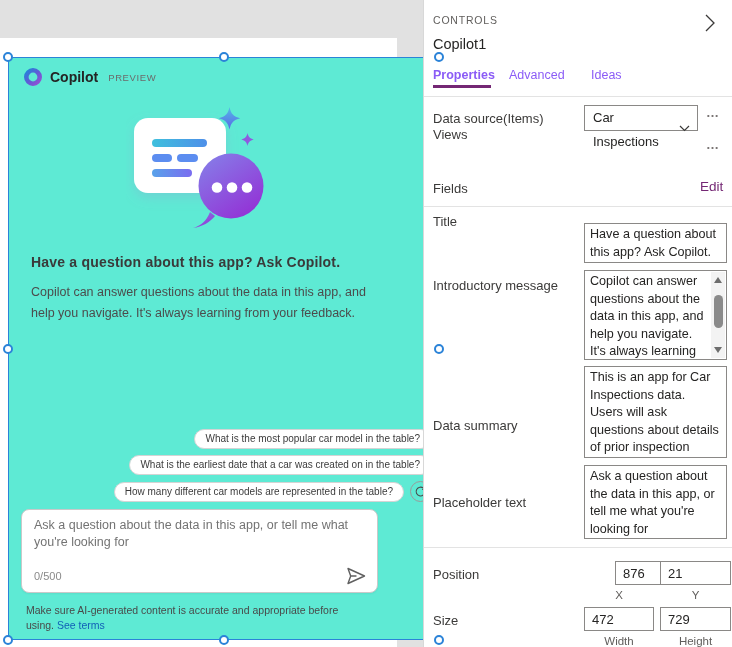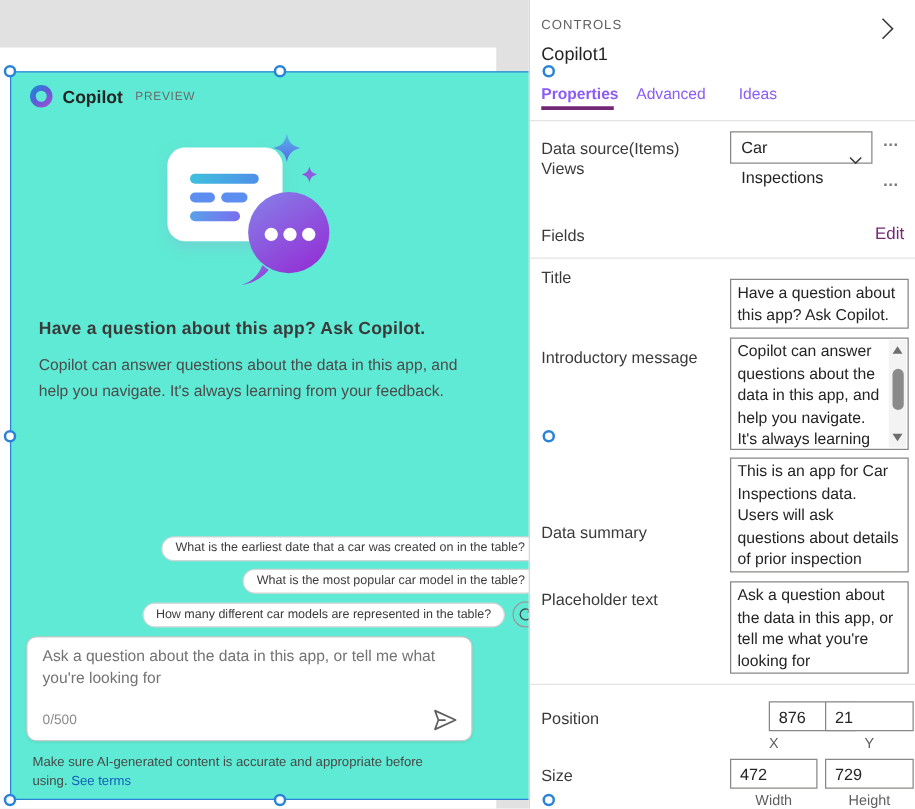--- a/index.html
+++ b/index.html
@@ -144,22 +144,22 @@
           <circle cx="91" cy="91.5" r="5.3" fill="#fff"></circle>
           <circle cx="106" cy="91.5" r="5.3" fill="#fff"></circle>
           <circle cx="121" cy="91.5" r="5.3" fill="#fff"></circle>
         </svg>
       </div>
 
       <div class="cc-heading">Have a question about this app? Ask Copilot.</div>
       <div class="cc-intro">Copilot can answer questions about the data in this app, and help you navigate. It's always learning from your feedback.</div>
 
       <div class="chips">
+        <div class="chip">What is the most popular car model in the table?</div>
         <div class="chip">What is the earliest date that a car was created on in the table?</div>
-        <div class="chip">What is the most popular car model in the table?</div>
         <div class="chip-row">
           <div class="chip">How many different car models are represented in the table?</div>
           <div class="refresh-btn">
             <span style="display:inline-flex;">
               <svg width="13" height="13" viewBox="0 0 16 16">
                 <path d="M13.4 8a5.4 5.4 0 1 1-1.7-3.9" fill="none" stroke="#4a4a4a" stroke-width="1.3" stroke-linecap="round"></path>
                 <path d="M13.6 2.6 L13.6 5.6 L10.6 5.6" fill="none" stroke="#4a4a4a" stroke-width="1.3" stroke-linecap="round" stroke-linejoin="round"></path>
               </svg>
             </span>
           </div>
@@ -224,21 +224,21 @@
       <span class="vscroll">
         <span class="arr up"></span>
         <span class="thumb"></span>
         <span class="arr down"></span>
       </span>
     </div>
 
     <div class="p-label" style="top:375px;margin-top:43px;">Data summary</div>
     <div class="ta" style="top:366px; height:92px;">This is an app for Car Inspections data. Users will ask questions about details of prior inspection visits.</div>
 
-    <div class="p-label" style="top:472px;text-align:right;">Placeholder text</div>
+    <div class="p-label" style="top:495px;text-align:right;">Placeholder text</div>
     <div class="ta" style="top:465px; height:74px;">Ask a question about the data in this app, or tell me what you're looking for</div>
     <div class="divider" style="top:547px;"></div>
 
     <div class="p-label" style="top:567px;">Position</div>
     <input class="num-input" style="left: 160px; top: 561px; width: 70px; margin-left: 31px;" value="876">
     <input class="num-input" style="left: 236px; top: 561px; width: 71px;" value="21">
     <div class="sub-label" style="left:160px; top:589px; width:70px;">X</div>
     <div class="sub-label" style="left:236px; top:589px; width:71px;">Y</div>
 
     <div class="p-label" style="top:613px;">Size</div>

